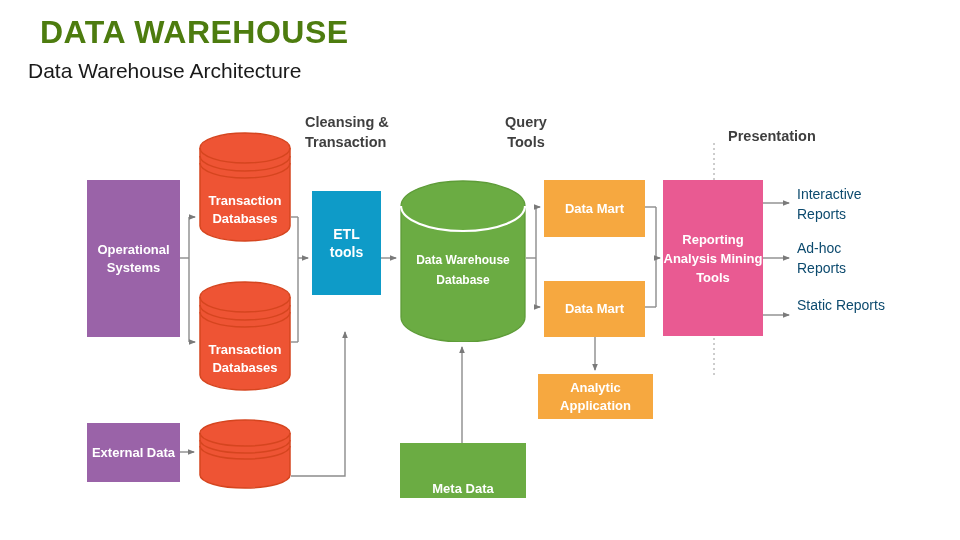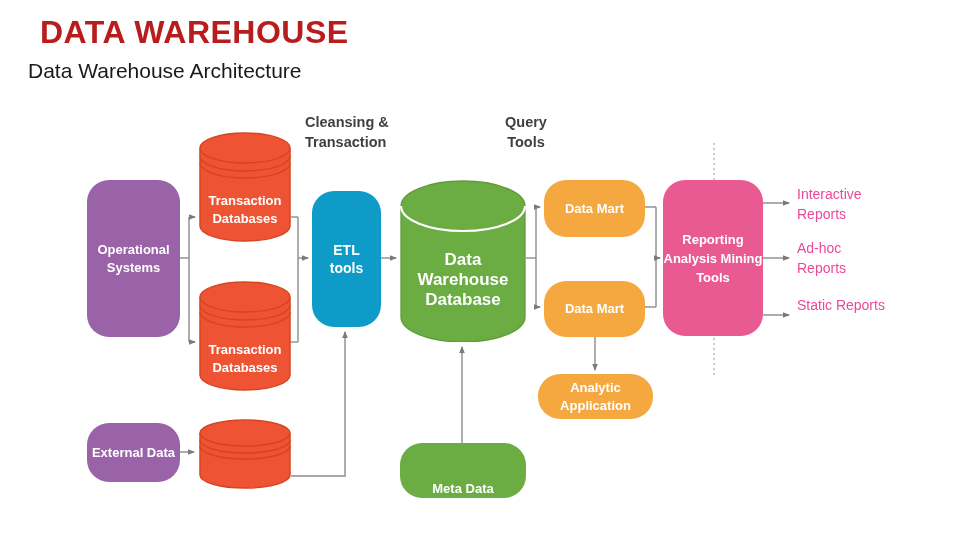--- a/index.html
+++ b/index.html
@@ -4,60 +4,60 @@
 <style>
   * { margin:0; padding:0; box-sizing:border-box; }
   html,body { background:#fff; }
   body { font-family:"Liberation Sans", sans-serif; }
   .slide {
     position:relative; width:960px; height:540px; background:#ffffff;
     overflow:hidden;
   }
   .title {
     position:absolute; left:40px; top:14px;
-    font-size:32px; font-weight:bold; color:#b91c1c; letter-spacing:0.5px;
+    font-size:32px; font-weight:bold; color:#4d7c0f; letter-spacing:0.5px;
   }
   .subtitle {
     position:absolute; left:28px; top:59px;
     font-size:21px; color:#1a1a1a;
   }
   .node {
     position:absolute; display:flex; align-items:center; justify-content:center;
-    color:#fff; font-size:13px; font-weight:bold; text-align:center; line-height:18px;border-radius:22px;
+    color:#fff; font-size:13px; font-weight:bold; text-align:center; line-height:18px;
   }
   .op   { left:87px;  top:180px; width:93px;  height:157px; background:#9A63A8; }
-  .etl  { left:312px; top:191px; width:69px;  height:136px; background:#0E9BC8; font-size:14px; }
+  .etl  { left:312px; top:191px; width:69px;  height:104px; background:#0E9BC8; font-size:14px; }
   .etl .inner { width:44px; }
   .dm1  { left:544px; top:180px; width:101px; height:57px;  background:#F6A840; }
   .dm2  { left:544px; top:281px; width:101px; height:56px;  background:#F6A840; }
   .ana  { left:538px; top:374px; width:115px; height:45px;  background:#F6A840; }
   .rep  { left:663px; top:180px; width:100px; height:156px; background:#E95A92; line-height:19px; }
   .ext  { left:87px;  top:423px; width:93px;  height:59px;  background:#9A63A8; }
   .meta { left:400px; top:443px; width:126px; height:55px;  background:#6BAC43;align-items:flex-end; }
   .cyl { position:absolute; }
   .cyl svg { position:absolute; left:0; top:0; }
   .cyl-label {
     position:absolute; left:0; right:0; text-align:center;
     color:#fff; font-size:13px; font-weight:bold; line-height:18px;
   }
   .cyl1 { left:199px; top:132px; width:92px; height:110px; }
   .cyl2 { left:199px; top:281px; width:92px; height:110px; }
   .cyl3 { left:199px; top:419px; width:92px; height:70px; }
   .gcyl { left:400px; top:180px; width:126px; height:162px; }
   .cyl1 .cyl-label, .cyl2 .cyl-label { top:60px; }
-  .gcyl .cyl-label { top:70px; font-size:17px; line-height:20px; }
+  .gcyl .cyl-label { top:70px; font-size:12px; line-height:20px; }
   .stage-label {
     position:absolute; font-size:14.5px; font-weight:bold; color:#3F3F3F; line-height:20px;
   }
   .lbl-cleansing { left:305px; top:112px; width:112px; }
   .lbl-query     { left:498px; top:112px; width:56px; text-align:center; }
   .lbl-pres      { left:728px; top:126px; width:120px; }
   .out-label {
     position:absolute; left:797px; width:92px;
-    font-size:14px; color:#ec4899; line-height:20px;
+    font-size:14px; color:#0c4a6e; line-height:20px;
   }
   .out1 { top:184px; } .out2 { top:238px; } .out3 { top:295px; }
   .connector-layer { position:absolute; left:0; top:0; pointer-events:none; }
 </style>
 </head>
 <body>
 
 <div class="slide">
 
   <div class="title">DATA WAREHOUSE</div>
@@ -104,20 +104,21 @@
       <path d="M180 452 H194" marker-end="url(#arw)"></path>
 
       <path d="M291 476 H345 V332" marker-end="url(#arw)"></path>
     </g>
 
     <path d="M714 143 V378" stroke="#9a9a9a" stroke-width="1" stroke-dasharray="2 3"></path>
   </svg>
 
   <div class="stage-label lbl-cleansing">Cleansing &amp; Transaction</div>
   <div class="stage-label lbl-query">Query Tools</div>
+  <div class="stage-label lbl-pres">Presentation</div>
 
   <div class="node op">
     <span>Operational Systems</span>
   </div>
 
   <div class="node etl">
     <span class="inner">ETL tools</span>
   </div>
 
   <div class="node dm1">

